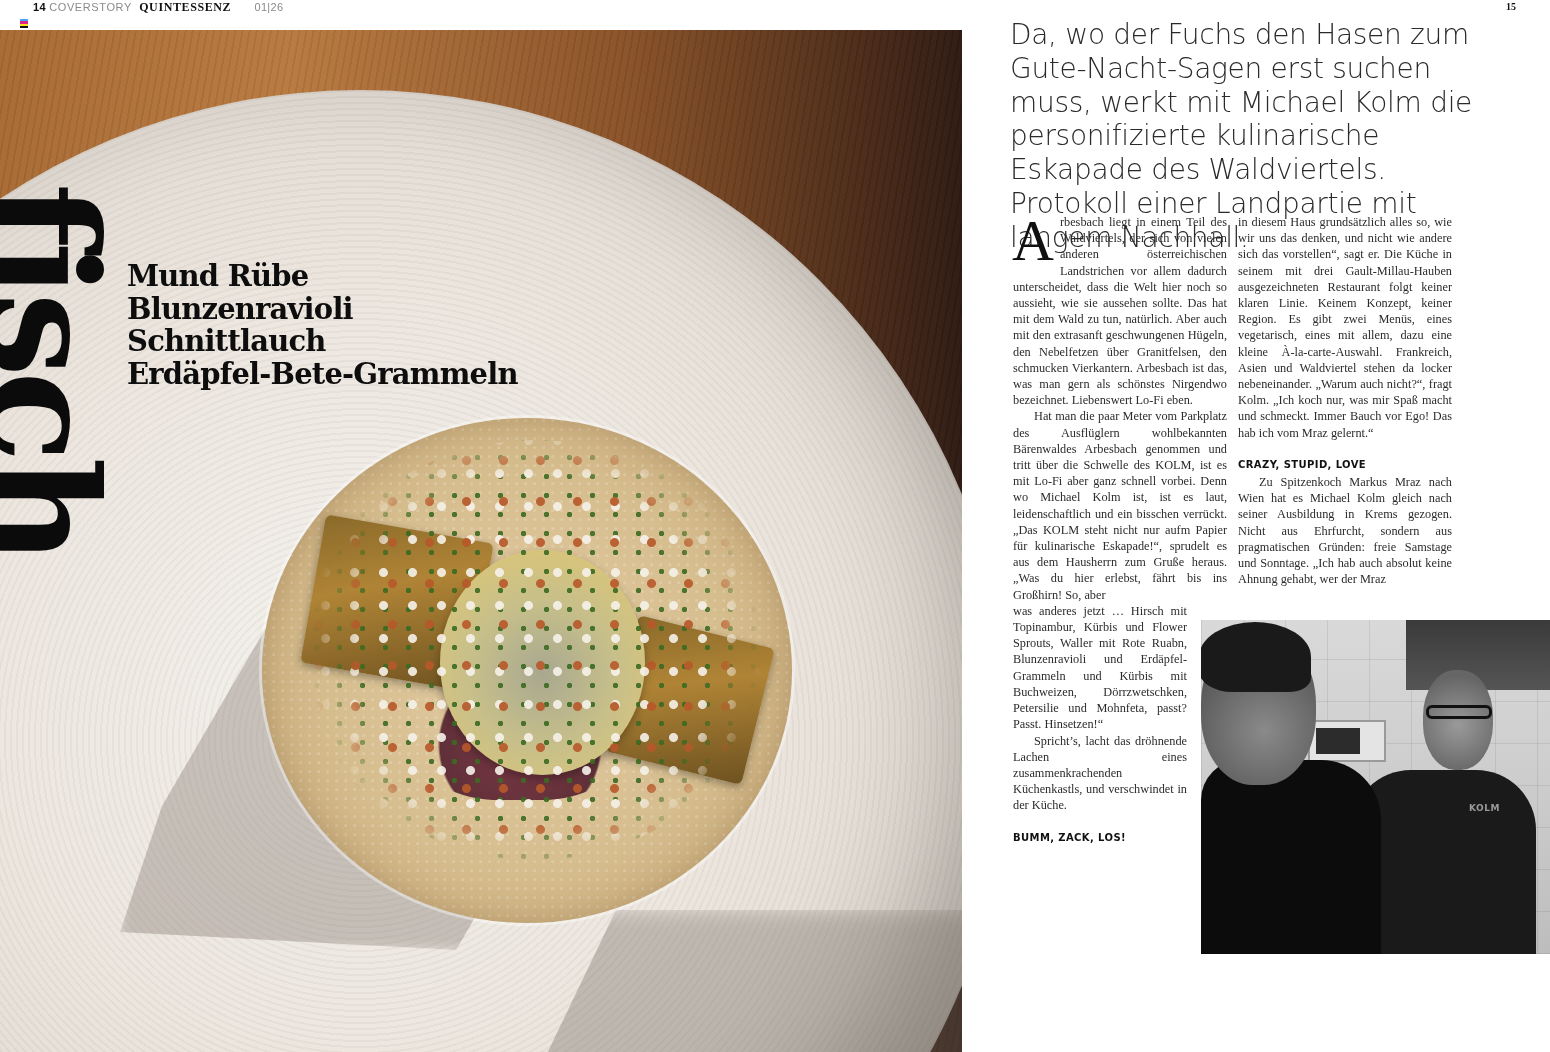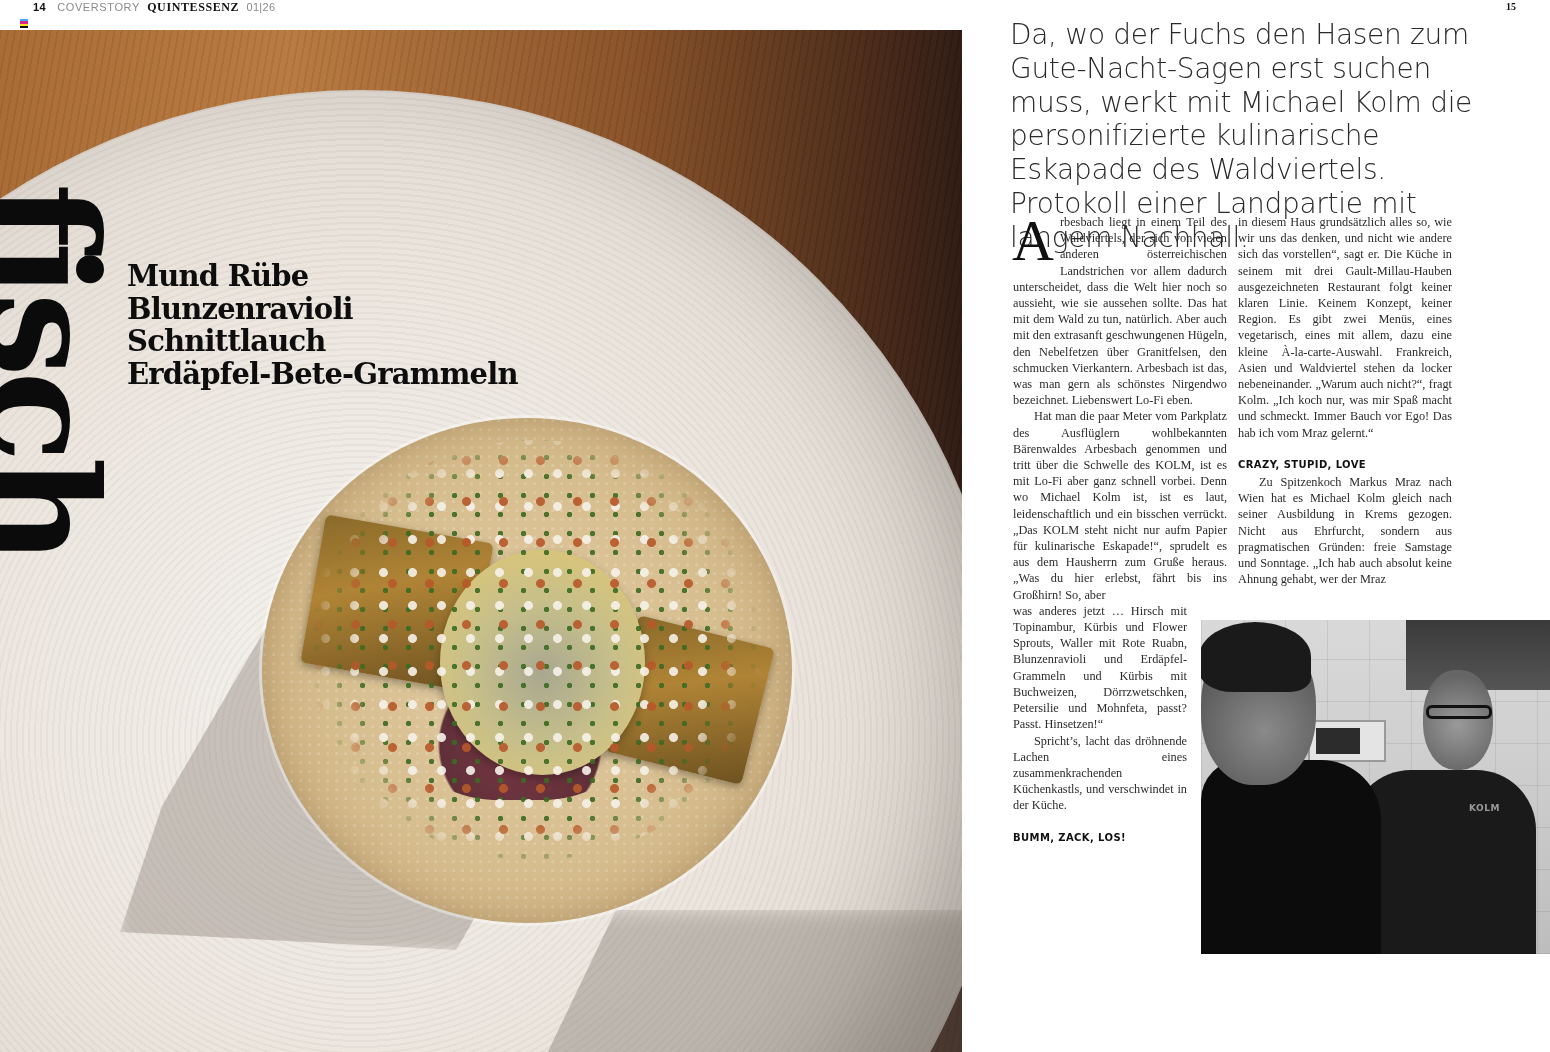--- a/index.html
+++ b/index.html
@@ -5,23 +5,23 @@
   * { box-sizing: border-box; margin: 0; padding: 0; }
   html, body { width: 1550px; height: 1052px; overflow: hidden; background: #ffffff; }
   body { position: relative; font-family: "DejaVu Serif", serif; color: #1a1a1a; }
 
   
   .folio-left {
     position: absolute; left: 33px; top: 0; height: 14px;
     font-family: "Liberation Sans", sans-serif; font-size: 11px; line-height: 14px;
     letter-spacing: 0.3px; white-space: nowrap;
   }
-  .folio-left .pg { font-weight: bold; color: #111; margin-right: 8px; }
+  .folio-left .pg { font-weight: bold; color: #111; }
   .folio-left .section { color: #8a8a8a; letter-spacing: 0.6px; margin-right: 4px; }
-  .folio-left .brand { font-family: "Liberation Serif", serif; font-weight: bold; color: #111; letter-spacing: 0.6px; font-size: 12px; margin-right: 4px; }
+  .folio-left .brand { font-family: "Liberation Serif", serif; font-weight: bold; color: #111; letter-spacing: 0.6px; font-size: 12px; margin-right: 20px; }
   .folio-left .issue { color: #8a8a8a; }
   .folio-right {
     position: absolute; right: 34px; top: 0; height: 14px;
     font-family: Liberation Serif, serif; font-size: 10px; font-weight: bold; line-height: 14px; color: #111;
   }
   .color-bar { position: absolute; left: 20px; top: 19px; width: 8px; height: 9px; display: flex; flex-direction: column; }
   .color-bar span { flex: 1; }
 
   
   .hero {

